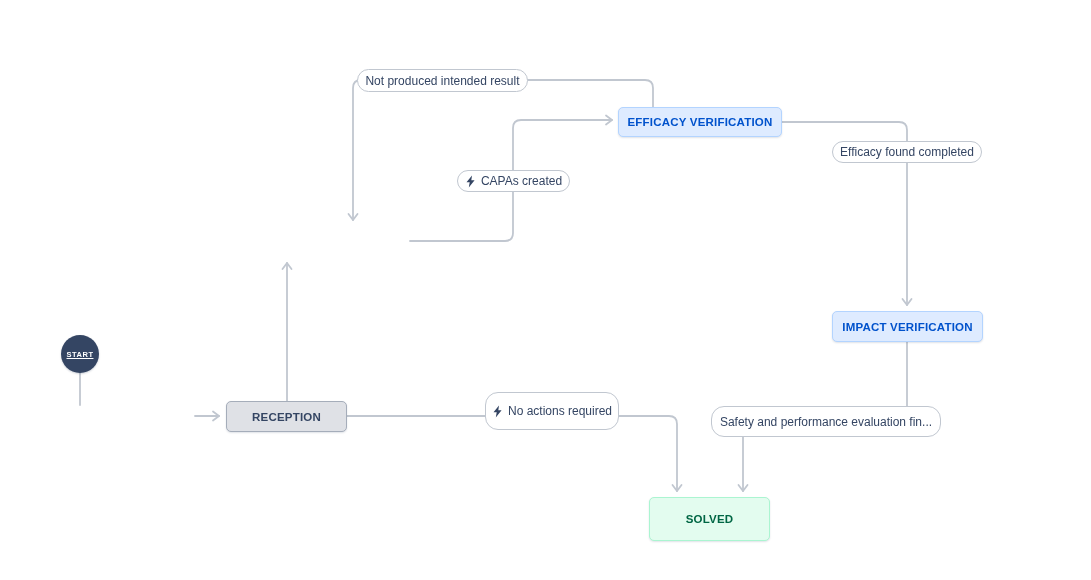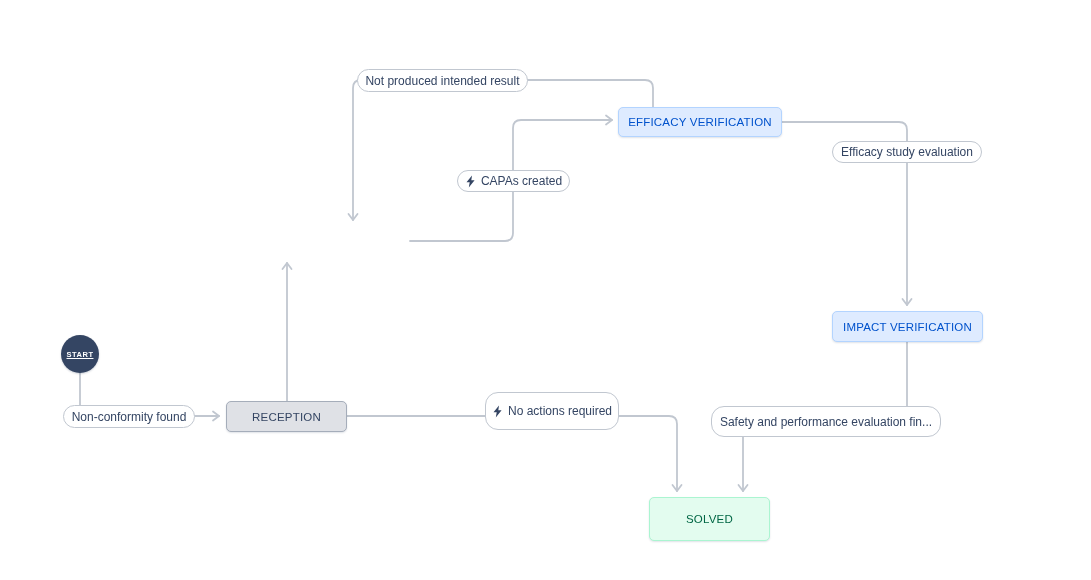--- a/index.html
+++ b/index.html
@@ -35,21 +35,21 @@
     align-items: center;
     justify-content: center;
     z-index: 2;
     white-space: nowrap;
     cursor: default;
   }
   .status {
     border-radius: 5px;
     border: 1.5px solid;
     font-size: 11.5px;
-    font-weight: normal;
+    font-weight: bold;
     letter-spacing: 0.2px;
     box-shadow: 0 1px 2px rgba(9,30,66,0.13);
   }
   .status.blue  { background: #DEEBFF; border-color: #B3D4FF; color: #0052CC; }
   .status.gray  { background: #DFE1E6; border-color: #A5ADBA; color: #344563; }
   .status.green { background: #E3FCEF; border-color: #ABF5D1; color: #006644; }
   .pill {
     background: #ffffff;
     border: 1.5px solid #C1C7D0;
     border-radius: 13px;
@@ -120,40 +120,37 @@
   </div>
 
   <div class="node status blue" style="left:832px; top:311px; width:151px; height:31px;">
     <span>IMPACT VERIFICATION</span>
   </div>
 
   <div class="node status green" style="left:649px; top:497px; width:121px; height:44px;">
     <span>SOLVED</span>
   </div>
 
-  <div class="node pill" style="left:63px; top:405px; width:132px; height:23px;">
-    <span>Non-conformity found</span>
-  </div>
 
 
   <div class="node pill" style="left:357px; top:69px; width:171px; height:23px;">
     <span>Not produced intended result</span>
   </div>
 
   <div class="node pill" style="left:457px; top:170px; width:113px; height:22px;">
     <span class="bolt-icon">
       <svg width="11" height="13" viewBox="0 0 11 13">
           <path d="M7 0.5 L1.5 7.3 H4.7 L3.8 12.5 L9.6 5.3 H6.3 Z" fill="#344563"></path>
         </svg>
     </span>
     <span>CAPAs created</span>
   </div>
 
   <div class="node pill" style="left:832px; top:141px; width:150px; height:22px;">
-    <span>Efficacy study evaluation</span>
+    <span>Efficacy found completed</span>
   </div>
 
   <div class="node pill" style="left:485px; top:392px; width:134px; height:38px;">
     <span class="bolt-icon">
       <svg width="11" height="13" viewBox="0 0 11 13">
           <path d="M7 0.5 L1.5 7.3 H4.7 L3.8 12.5 L9.6 5.3 H6.3 Z" fill="#344563"></path>
         </svg>
     </span>
     <span>No actions required</span>
   </div>

